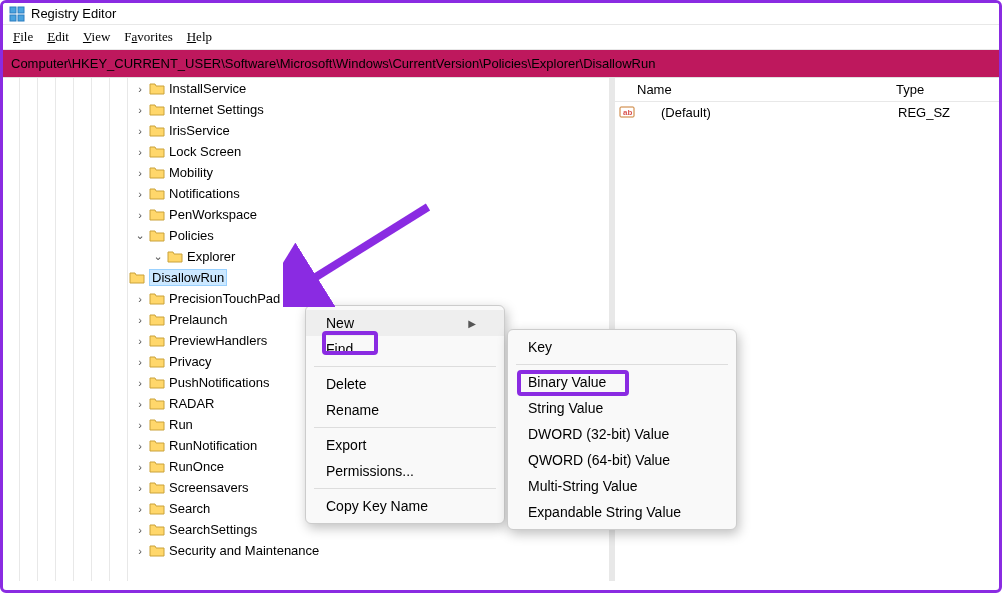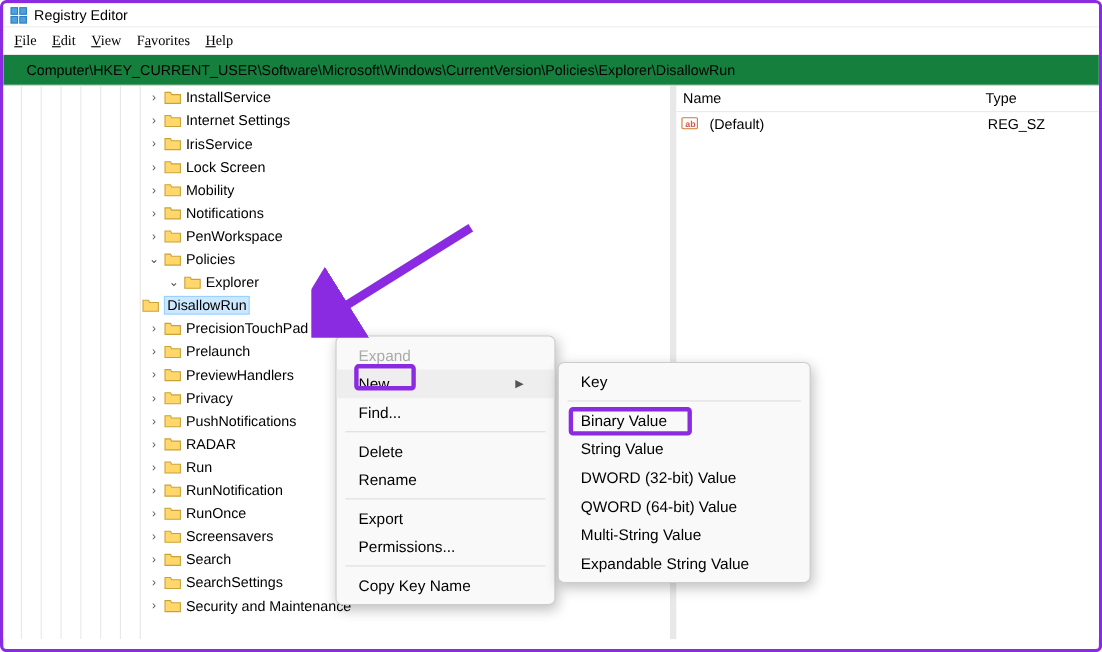--- a/index.html
+++ b/index.html
@@ -36,24 +36,24 @@
   background: #fff;
   border-bottom: 1px solid #e8e8e8;
   font-family: Liberation Serif, serif;
 }
 .menubar-item {
   padding: 2px 6px;
   font-size: 13px;
 }
 .menubar-item u { text-decoration: underline; }
 .pathbar {
-  padding: 6px 21px;
+  padding: 6px 8px;
   font-size: 13px;
   border-bottom: 1px solid #e0e0e0;
-  background: #15803d;
+  background: #be185d;
 }
 .content {
   display: flex;
   height: calc(100% - 84px);
 }
 .tree-pane {
   width: 606px;
   overflow: hidden;
   background: #fff;
   position: relative;
@@ -66,21 +66,21 @@
 .list-pane {
   flex: 1;
   background: #fff;
 }
 .list-header {
   display: flex;
   border-bottom: 1px solid #e8e8e8;
   padding: 4px 0;
   font-size: 13px;
 }
-.col-name { width: 275px; padding-left: 6px; }
+.col-name { width: 275px; padding-left: 22px; }
 .col-type { flex: 1; padding-left: 6px; }
 .list-row {
   display: flex;
   align-items: center;
   padding: 2px 0;
 }
 .val-icon {
   width: 16px; height: 16px; margin: 0 4px;
 }
 .tree {
@@ -355,23 +355,20 @@
         <rect x="1" y="3" width="14" height="10" rx="1" fill="#fff" stroke="#c97b2e"></rect>
           <text x="4" y="11" font-size="8" fill="#d9534f" font-weight="bold">ab</text>
       </svg>
       <div class="col-name" style="width:253px">(Default)</div>
       <div class="col-type">REG_SZ</div>
     </div>
   </div>
 </div>
 
 <div class="context-menu" style="left:302px; top:302px; width:200px;">
-  <div class="cm-item disabled">
-      <span>Expand</span>
-    </div>
   <div class="cm-item hover">
     <span>New</span>
       <span class="cm-arrow">▶</span>
   </div>
   <div class="cm-item">
       <span>Find...</span>
     </div>
   <div class="cm-sep"></div>
   <div class="cm-item">
       <span>Delete</span>

